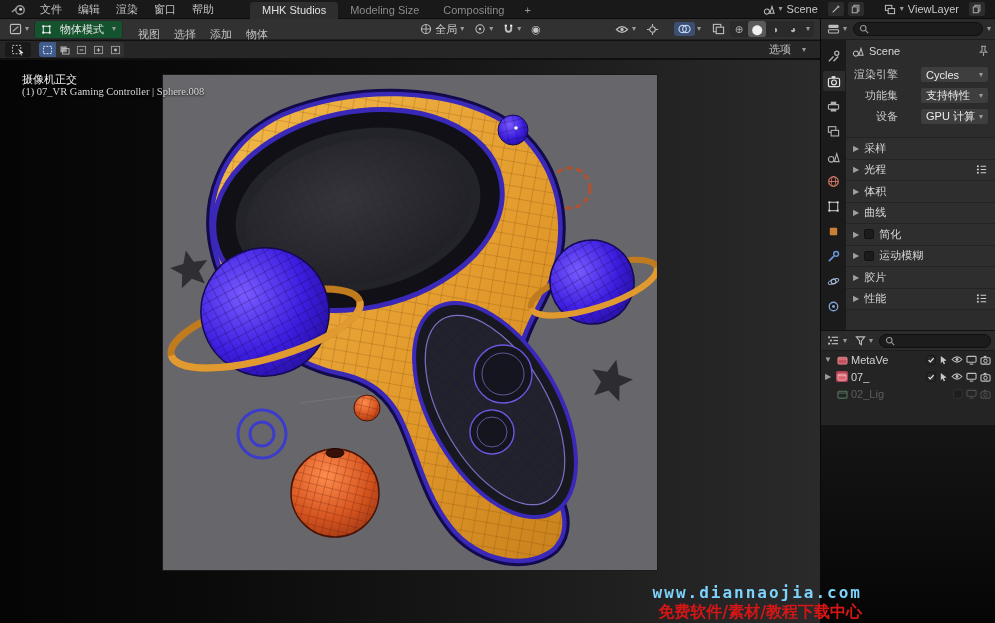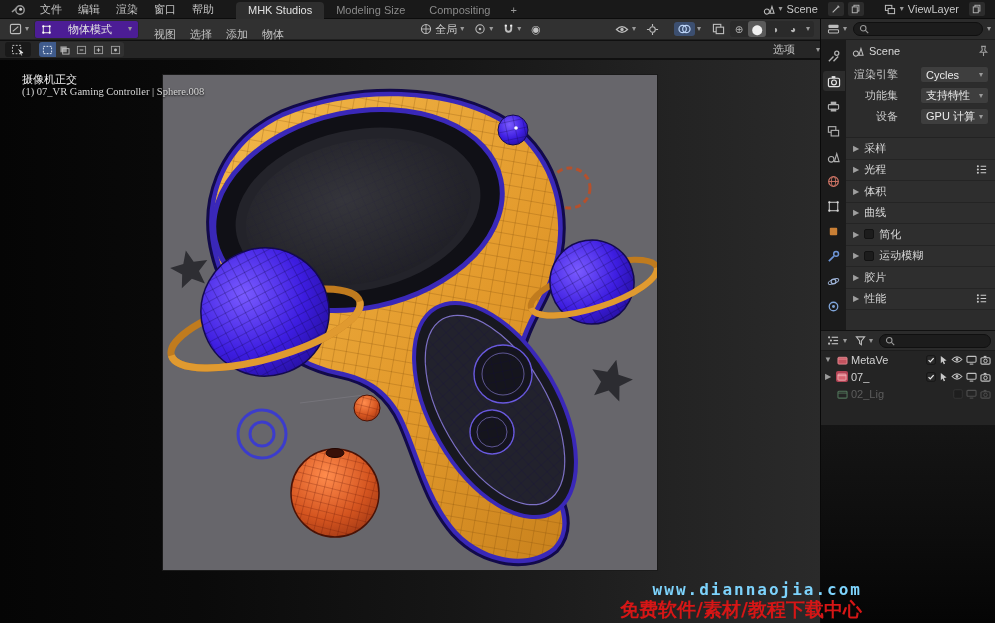--- a/index.html
+++ b/index.html
@@ -4,49 +4,49 @@
 <style>
   * { margin:0; padding:0; box-sizing:border-box; }
   html,body { width:995px; height:623px; background:#000; overflow:hidden; }
   body { font-family:"Liberation Sans","DejaVu Sans",sans-serif; font-size:11px; color:#cfcfcf; }
   .app { position:absolute; inset:0; width:868px; height:623px; background:#101010; }
 
   
   .topbar { position:absolute; left:0; top:0; width:995px; height:19px; background:#191919; display:flex; align-items:center; border-bottom:1px solid #0c0c0c; }
   .logo { width:20px; height:14px; margin:0 4px 0 8px; display:flex; align-items:center; justify-content:center; }
   .menu-item { padding:0 8px; color:#c2c2c2; line-height:18px; cursor:default; }
-  .ws-tabs { display:flex; margin-left:14px; height:19px; align-items:flex-end; }
+  .ws-tabs { display:flex; margin-left:28px; height:19px; align-items:flex-end; }
   .ws-tab { padding:2px 12px 3px; color:#8a8a8a; border-radius:4px 4px 0 0; }
   .ws-tab.active { background:#2e2e2e; color:#e0e0e0; }
   .ws-plus { padding:2px 8px 3px; color:#9a9a9a; }
   .top-right { margin-left:auto; display:flex; align-items:center; gap:4px; padding-right:10px; }
   .selector { display:flex; align-items:center; gap:4px; padding:1px 6px; border-radius:3px; color:#c8c8c8; }
   .mini-btn { width:16px; height:14px; display:flex; align-items:center; justify-content:center; background:#2c2c2c; border-radius:2px; }
   .chev { font-size:8px; color:#9a9a9a; line-height:1; }
 
   
   .vp-header { position:absolute; left:0; top:19px; width:820px; height:21px; background:#313131; display:flex; align-items:center; border-bottom:1px solid #202020; }
   .hdr-btn { display:flex; align-items:center; gap:3px; padding:1px 5px; border-radius:3px; }
-  .widget { background:#4c1d95; border:1px solid #2a2a2a; border-radius:3px; display:flex; align-items:center; gap:16px; padding:1px 6px; color:#e2e2e2; }
+  .widget { background:#14532d; border:1px solid #2a2a2a; border-radius:3px; display:flex; align-items:center; gap:8px; padding:1px 6px; color:#e2e2e2; }
   .vp-menus { display:flex; margin-left:8px;margin-top:10px; }
   .vp-menus .menu-item { padding:0 7px; }
   .hdr-gap { flex:1; }
   .icon-glyph { color:#c2c2c2; font-size:11px; line-height:1; }
   .shading-group { display:flex; align-items:center; background:#2a2a2a; border-radius:3px; margin-right:6px; }
   .shade-btn { width:18px; height:16px; display:flex; align-items:center; justify-content:center; color:#b5b5b5; font-size:10px; }
   .shade-btn.active { background:#5a5a5a; border-radius:3px; color:#f0f0f0; }
   .overlay-btn { background:#3c4f70; border-radius:3px; padding:1px 3px; display:flex; align-items:center; }
 
   
   .tool-row { position:absolute; left:0; top:41px; width:820px; height:18px; background:#262626; display:flex; align-items:center; border-bottom:1px solid #101010; }
   .tool-main { width:26px; height:15px; background:#191919; border-radius:3px; margin-left:5px; display:flex; align-items:center; justify-content:center; }
   .tool-group { display:flex; margin-left:8px; background:#313131; border-radius:3px; overflow:hidden; }
   .tool-small { width:17px; height:15px; display:flex; align-items:center; justify-content:center; }
   .tool-small.active { background:#3f5b8c; }
-  .tool-options { margin-left:auto; display:flex; align-items:center; gap:21px; color:#c5c5c5;justify-content:flex-end; }
+  .tool-options { margin-left:auto; margin-right:14px; display:flex; align-items:center; gap:11px; color:#c5c5c5;justify-content:flex-end; }
 
   
   .viewport { position:absolute; left:0; top:60px; width:820px; height:563px;
     background:linear-gradient(90deg,#050505 0%,#0a0a0a 24%,#161616 55%,#232323 82%,#2a2a2a 100%);font-family:Liberation Serif, serif; }
   .cam-view { position:absolute; left:163px; top:15px; width:494px; height:495px; background:#67666b; box-shadow:0 0 0 1px #1a1a1a; }
   .vp-label1 { position:absolute; left:22px; top:12px; color:#f2f2f2; font-size:11px; text-shadow:0 1px 2px #000; z-index:5; }
   .vp-label2 { position:absolute; left:22px; top:26px; color:#d8d8d8; font-size:10.5px; text-shadow:0 1px 2px #000; z-index:5; }
 
   
   .right-col { position:absolute; left:820px; top:19px; width:175px; height:604px; background:#161616; border-left:1px solid #090909; }
@@ -79,21 +79,21 @@
   .orow .name { overflow:hidden; white-space:nowrap; flex:1; }
   .orow .ric { display:flex; align-items:center; gap:3px; margin-right:2px; }
   .exp { width:10px; text-align:center; color:#9b9b9b; font-size:8px; flex:none; }
   .cicon { width:12px; height:11px; flex:none; display:flex; align-items:center; justify-content:center; }
   .cicon.hl { background:#b34455; border-radius:2px; }
   .right-empty { height:198px; background:linear-gradient(180deg,#151515,#0c0c0c 60%,#050505); }
 
   
   .watermark { position:absolute; right:6px; bottom:2px; text-align:right; z-index:20; line-height:1.15; }
   .wm1 { font-family:"DejaVu Sans Mono","Liberation Mono",monospace; font-size:16px; letter-spacing:2px; }
-  .wm2 { font-family:"DejaVu Serif","Liberation Serif",serif; font-size:19px; font-weight:bold; }
+  .wm2 { font-family:"DejaVu Serif","Liberation Serif",serif; font-size:16px; font-weight:bold; }
 
   svg { display:block; }
 </style>
 </head>
 <body>
 
 <div class="app">
 
   <div class="topbar">
     <div class="logo">

